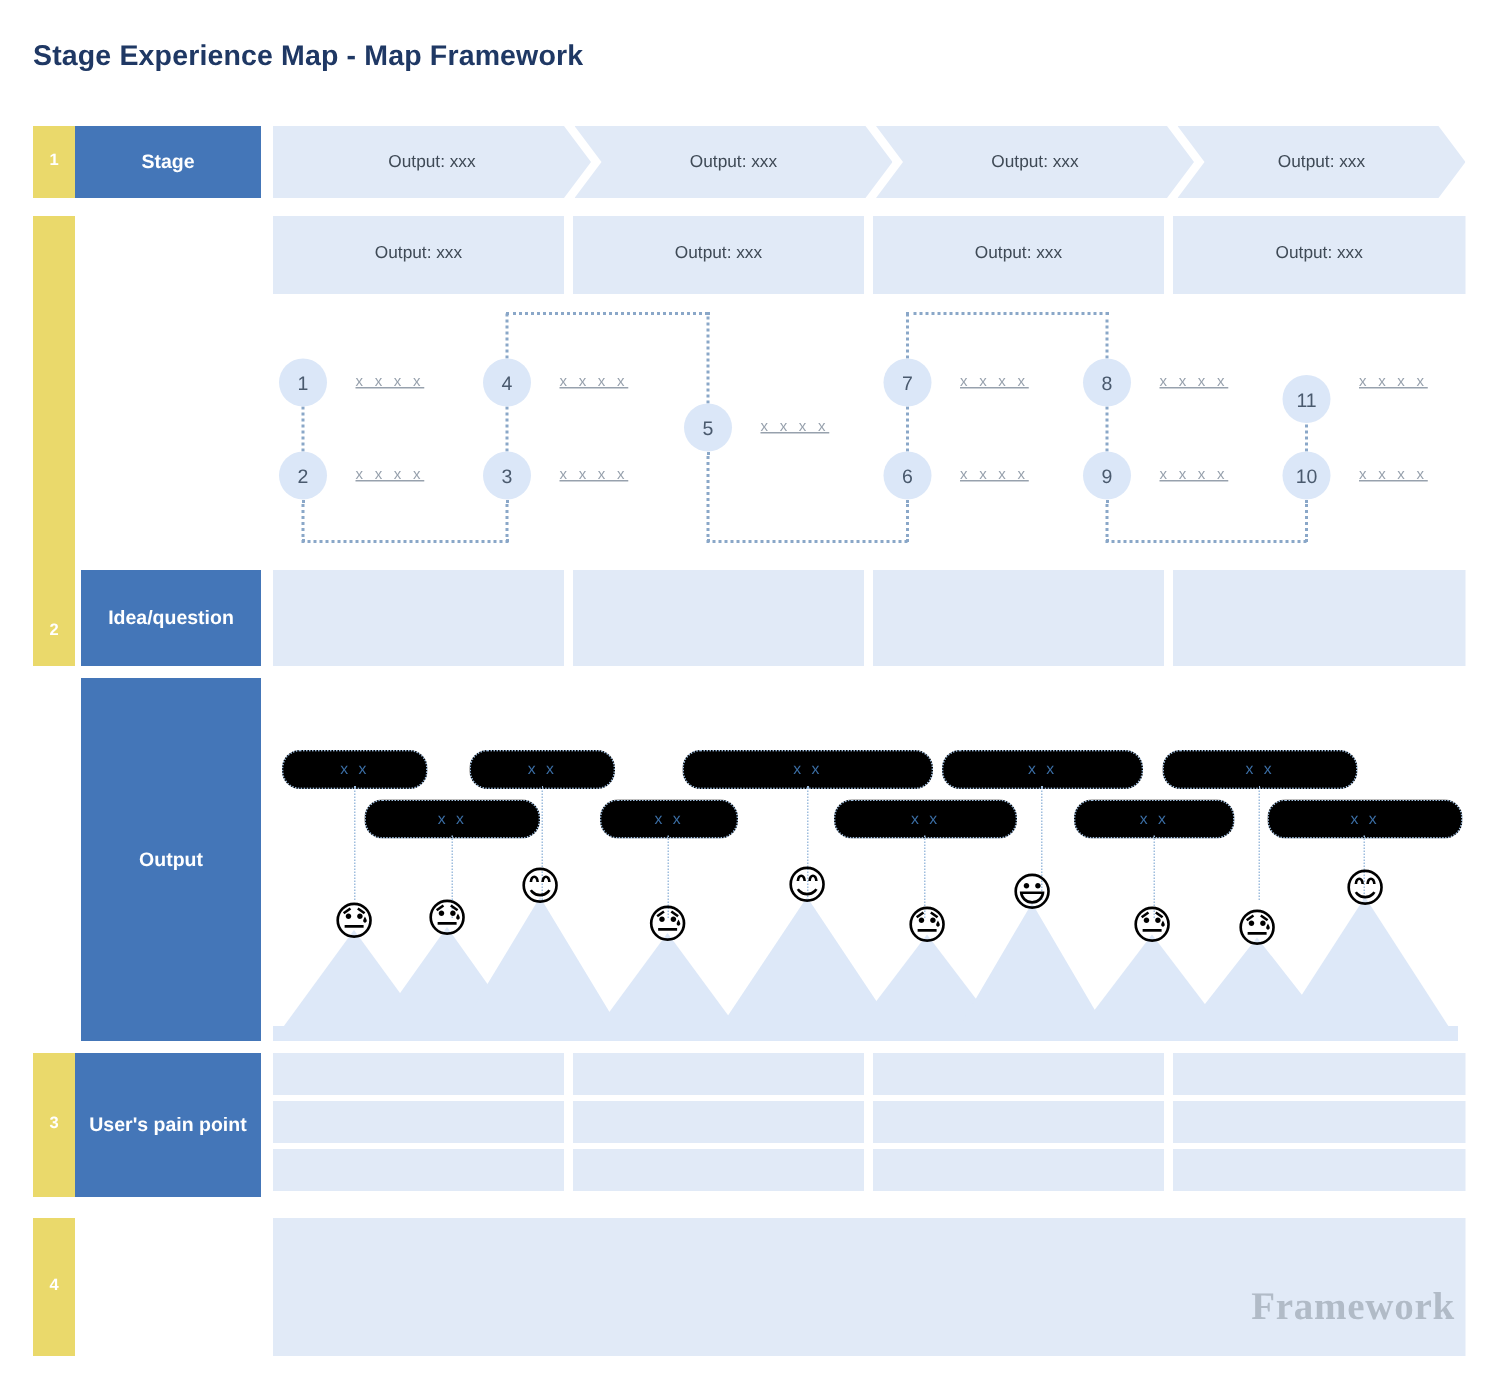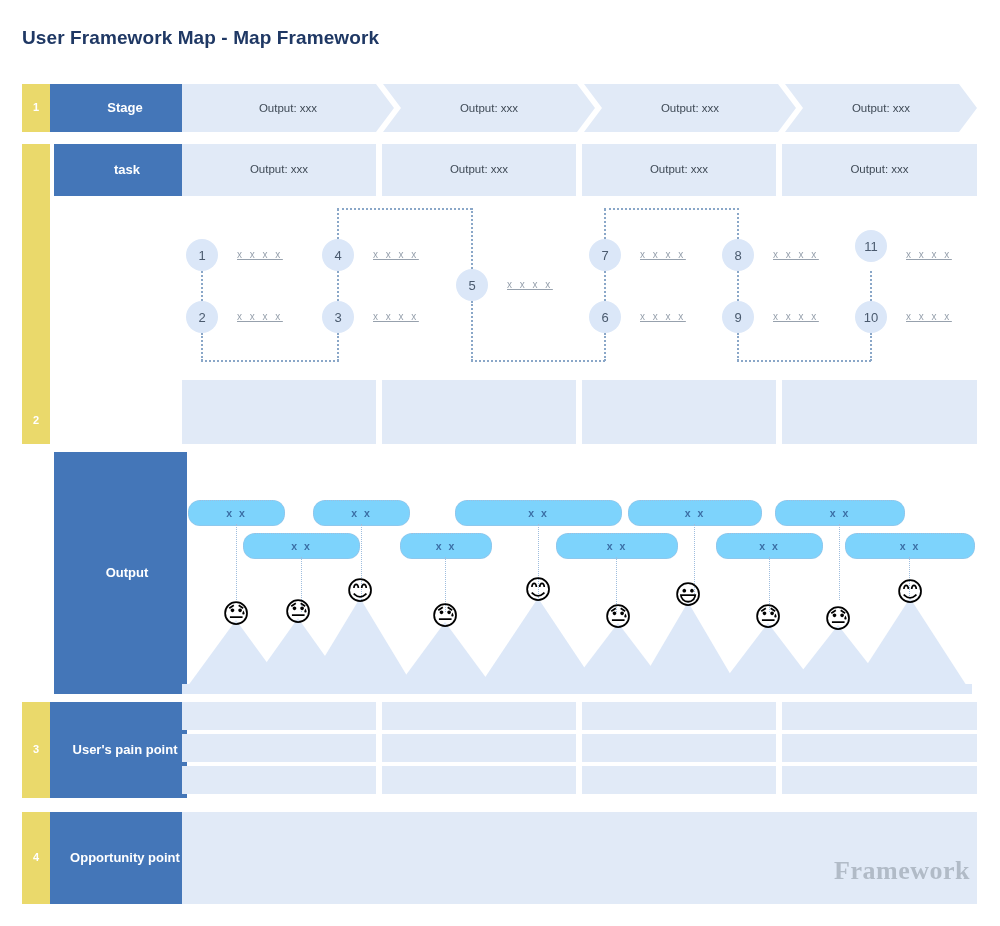--- a/index.html
+++ b/index.html
@@ -22,21 +22,21 @@
   .ymark-num{
     position:absolute;color:#ffffff;font-size:11px;font-weight:bold;
     width:100%;text-align:center;
   }
 
   
   .rowlabel{
     position:absolute;background:#4476b8;color:#ffffff;
     font-size:13px;font-weight:bold;
     display:flex;align-items:center;justify-content:center;
-    text-align:center;line-height:1.25;padding-left:13px;
+    text-align:center;line-height:1.25;
   }
 
   
   .cell{position:absolute;background:#e1eaf7;}
   .cell-txt{
     position:absolute;width:100%;text-align:center;
     font-size:11.5px;color:#3f4a56;
   }
 
   
@@ -58,23 +58,23 @@
     position:absolute;font-size:10px;color:#97a1ad;letter-spacing:2.5px;
     white-space:nowrap;
     text-decoration:underline;
   }
   .dotline-v{position:absolute;border-left:2px dotted #8aa7c8;}
   .dotline-h{position:absolute;border-top:2px dotted #8aa7c8;}
 
   
   .chip{
     position:absolute;height:24px;border:1.3px dotted #9ebdde;
-    border-radius:12px;background:#7dd3fc;
+    border-radius:12px;background:#000000;
     display:flex;align-items:center;justify-content:center;
-    font-size:10.5px;color:#3b6ea5;letter-spacing:2px;font-weight:bold;
+    font-size:10.5px;color:#3b6ea5;letter-spacing:2px;font-weight:normal;
   }
   .chipline{position:absolute;border-left:1.4px dotted #9ebdde;}
 
   
   .mount-svg{position:absolute;left:182px;top:598px;}
   .emoji{
     position:absolute;font-size:27px;line-height:1;
     text-align:center;width:34px;
   }
 
@@ -82,21 +82,21 @@
   #watermark{
     position:absolute;right:30px;bottom:40px;
     font-family:"Liberation Serif","DejaVu Serif",serif;
     font-size:26px;font-weight:bold;color:#a9b3bf;opacity:.85;
     letter-spacing:.5px;
   }
 </style>
 </head>
 <body>
 
-<div id="page-title">User Framework Map - Map Framework</div>
+<div id="page-title">Stage Experience Map - Map Framework</div>
 
 <div class="canvas">
 
   <div class="ymark" style="left:22px;top:84px;width:28px;height:48px;">
     <div class="ymark-num" style="top:17px;">1</div>
   </div>
 
   <div class="rowlabel" style="left:50px;top:84px;width:124px;height:48px;">
     <span>Stage</span>
   </div>
@@ -111,23 +111,20 @@
     <span>Output: xxx</span>
   </div>
   <div class="chev mid" style="left:785px;top:84px;width:192px;">
     <span>Output: xxx</span>
   </div>
 
   <div class="ymark" style="left:22px;top:144px;width:28px;height:300px;">
     <div class="ymark-num" style="top:270px;">2</div>
   </div>
 
-  <div class="rowlabel" style="left:54px;top:144px;width:120px;height:52px;">
-    <span>task</span>
-  </div>
 
   <div class="cell" style="left:182px;top:144px;width:194px;height:52px;">
     <div class="cell-txt" style="top:19px;">Output: xxx</div>
   </div>
   <div class="cell" style="left:382px;top:144px;width:194px;height:52px;">
     <div class="cell-txt" style="top:19px;">Output: xxx</div>
   </div>
   <div class="cell" style="left:582px;top:144px;width:194px;height:52px;">
     <div class="cell-txt" style="top:19px;">Output: xxx</div>
   </div>
@@ -169,26 +166,29 @@
       <div class="cp-circle" style="left: 456px; top: 269px;">5</div>
       <div class="cp-xs" style="left: 507px; top: 279px;">x x x x</div>
       <div class="cp-circle" style="left: 589px; top: 239px;">7</div>
       <div class="cp-xs" style="left: 640px; top: 249px;">x x x x</div>
       <div class="cp-circle" style="left: 589px; top: 301px;">6</div>
       <div class="cp-xs" style="left: 640px; top: 311px;">x x x x</div>
       <div class="cp-circle" style="left: 722px; top: 239px;">8</div>
       <div class="cp-xs" style="left: 773px; top: 249px;">x x x x</div>
       <div class="cp-circle" style="left: 722px; top: 301px;">9</div>
       <div class="cp-xs" style="left: 773px; top: 311px;">x x x x</div>
-      <div class="cp-circle" style="left: 855px; top: 230px;">11</div>
+      <div class="cp-circle" style="left: 855px; top: 250px;">11</div>
       <div class="cp-xs" style="left: 906px; top: 249px;">x x x x</div>
       <div class="cp-circle" style="left: 855px; top: 301px;">10</div>
       <div class="cp-xs" style="left: 906px; top: 311px;">x x x x</div>
     </div>
 
+  <div class="rowlabel" style="left:54px;top:380px;width:120px;height:64px;">
+    <span>Idea/question</span>
+  </div>
   <div class="cell" style="left:182px;top:380px;width:194px;height:64px;"></div>
   <div class="cell" style="left:382px;top:380px;width:194px;height:64px;"></div>
   <div class="cell" style="left:582px;top:380px;width:194px;height:64px;"></div>
   <div class="cell" style="left:782px;top:380px;width:195px;height:64px;"></div>
 
   <div class="rowlabel" style="left:54px;top:452px;width:120px;height:242px;">
     <span>Output</span>
   </div>
 
   <div id="chip-layer">
@@ -258,19 +258,16 @@
       <div class="cell" style="left: 782px; top: 734px; width: 195px; height: 28px;"></div>
       <div class="cell" style="left: 182px; top: 766px; width: 194px; height: 28px;"></div>
       <div class="cell" style="left: 382px; top: 766px; width: 194px; height: 28px;"></div>
       <div class="cell" style="left: 582px; top: 766px; width: 194px; height: 28px;"></div>
       <div class="cell" style="left: 782px; top: 766px; width: 195px; height: 28px;"></div>
     </div>
 
   <div class="ymark" style="left:22px;top:812px;width:28px;height:92px;">
     <div class="ymark-num" style="top:39px;">4</div>
   </div>
-  <div class="rowlabel" style="left:50px;top:812px;width:124px;height:92px;">
-    <span>Opportunity point</span>
-  </div>
   <div class="cell" style="left:182px;top:812px;width:795px;height:92px;"></div>
 
   <div id="watermark">Framework</div>
 </div>
 
 </body></html>

